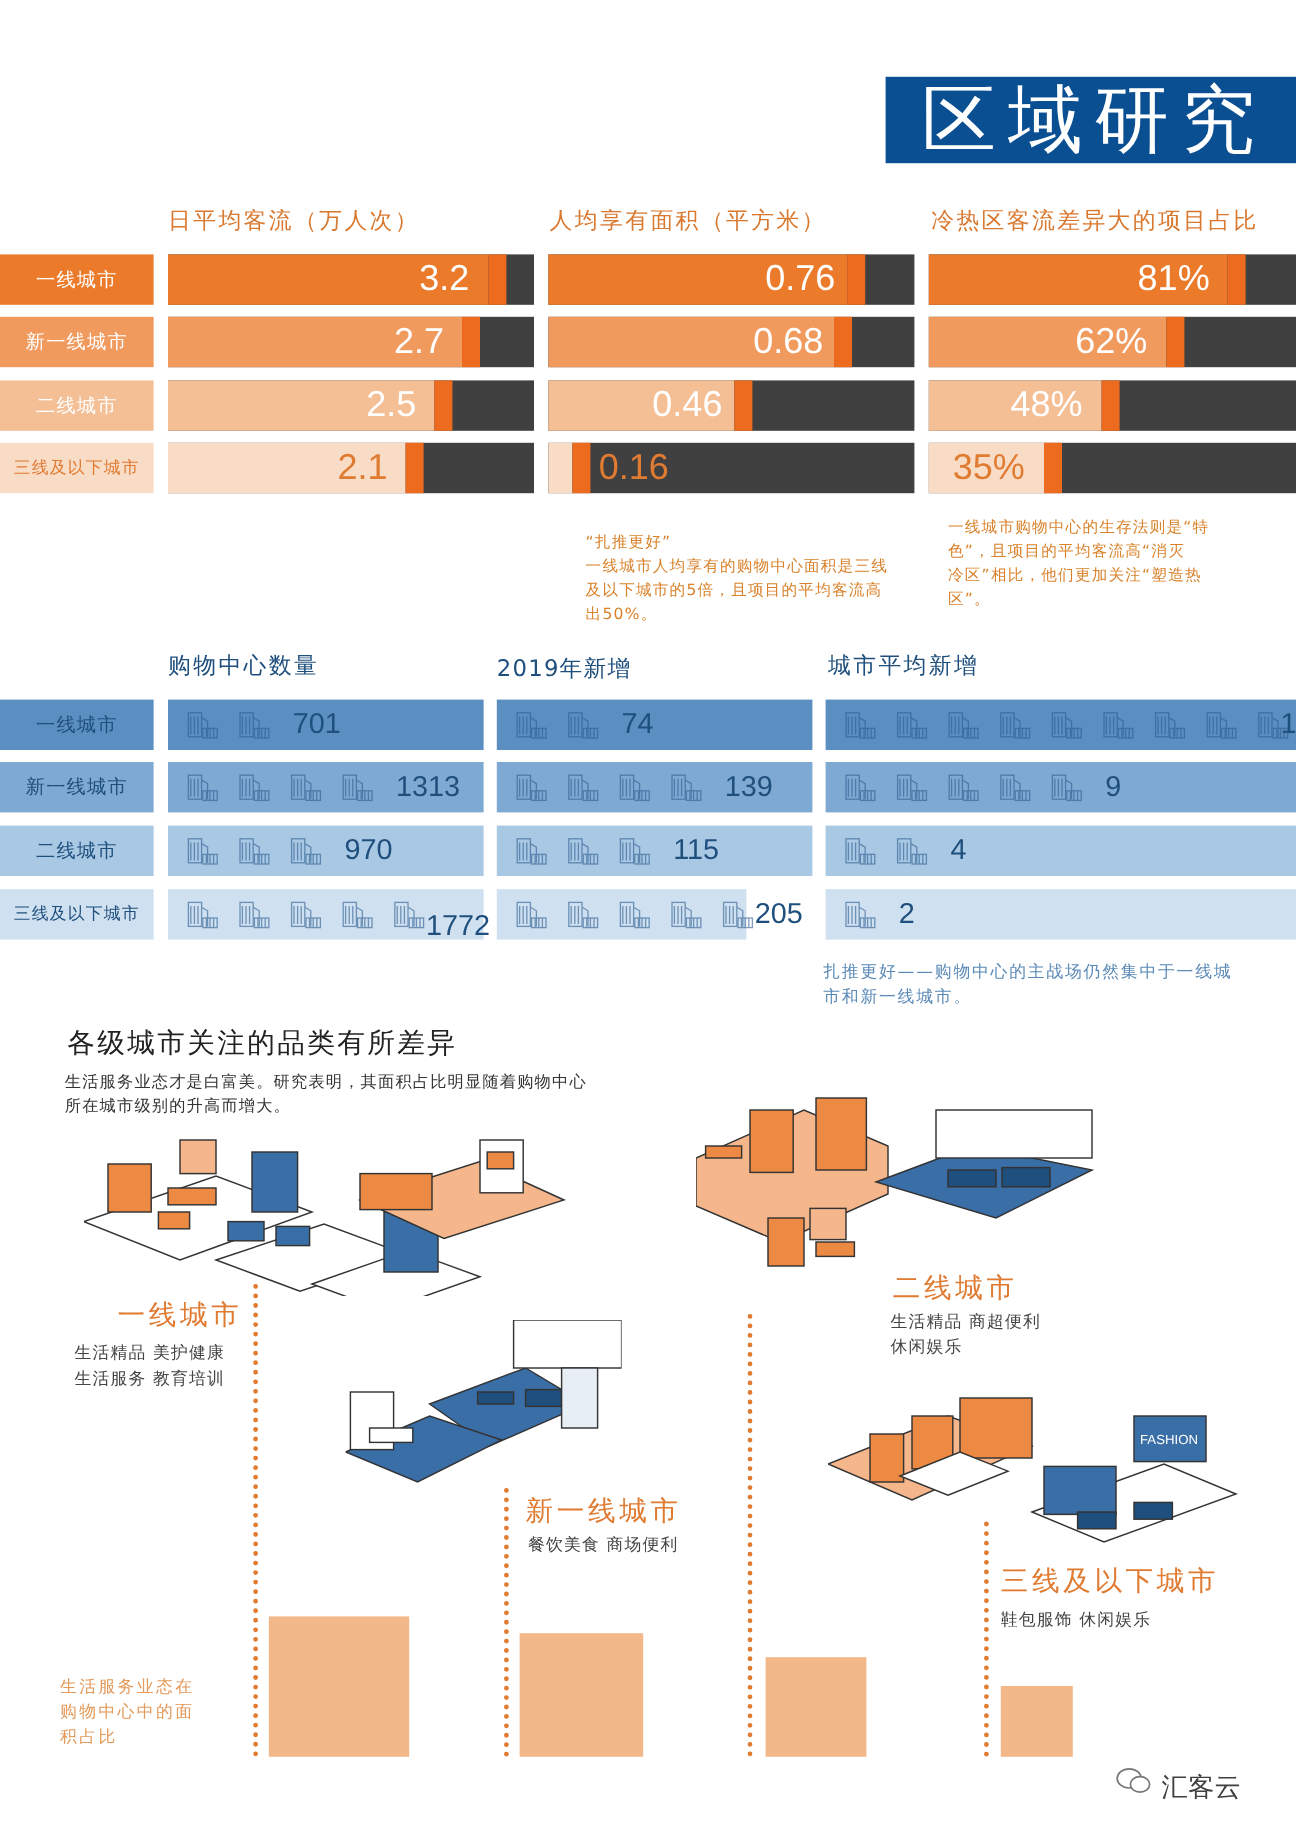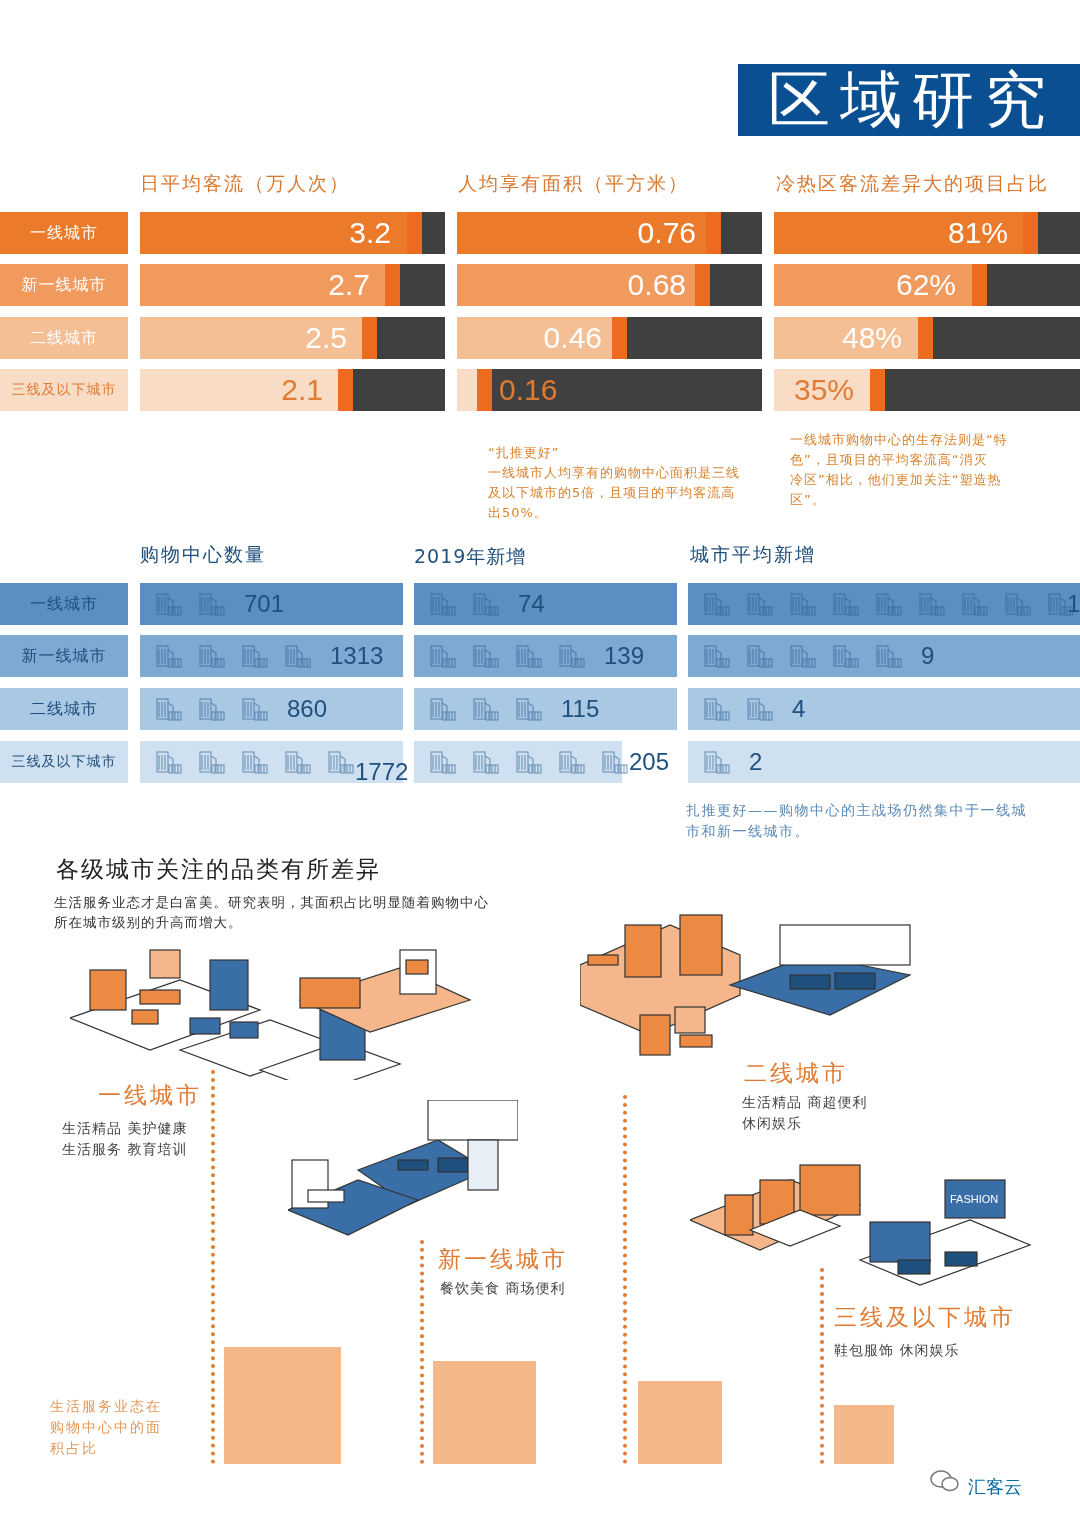--- a/index.html
+++ b/index.html
@@ -413,21 +413,21 @@
         </svg></span>
       <span class="bld"><svg viewBox="0 0 30 30">
           <g fill="none" stroke="#2c5d8f" stroke-width="1.1" opacity="0.7">
             <rect x="3" y="5" width="11" height="20"></rect>
             <path d="M5 8v15M8 8v15M11 8v15"></path>
             <path d="M14 9l5 3v13"></path>
             <rect x="15" y="18" width="12" height="8"></rect>
             <path d="M18 18v8M21 18v8M24 18v8"></path>
           </g>
         </svg></span>
-      <span class="bval">860</span>
+      <span class="bval">970</span>
     </div>
     <div class="abs bcell" style="left: 414px; top: 688px; width: 263px; background: rgb(169, 200, 228);">
       <span class="bld"><svg viewBox="0 0 30 30">
           <g fill="none" stroke="#2c5d8f" stroke-width="1.1" opacity="0.7">
             <rect x="3" y="5" width="11" height="20"></rect>
             <path d="M5 8v15M8 8v15M11 8v15"></path>
             <path d="M14 9l5 3v13"></path>
             <rect x="15" y="18" width="12" height="8"></rect>
             <path d="M18 18v8M21 18v8M24 18v8"></path>
           </g>
@@ -696,14 +696,14 @@
   <div>生活服务业态在</div>
   <div>购物中心中的面</div>
   <div>积占比</div>
 </div>
 
 <div class="abs" style="left:930px;top:1462px;display:flex;align-items:center;gap:8px;">
   <svg width="30" height="26" viewBox="0 0 30 26">
     <ellipse cx="11" cy="11" rx="10" ry="8" fill="none" stroke="#777" stroke-width="1.4"></ellipse>
     <ellipse cx="20" cy="16" rx="8" ry="6.5" fill="#fff" stroke="#777" stroke-width="1.4"></ellipse>
   </svg>
-  <span class="wm" style="font-size:18px;color:#0369a1;margin-top:13px;">汇客云</span>
+  <span class="wm" style="font-size:22px;color:#404040;margin-top:13px;">汇客云</span>
 </div>
 
 </body></html>

